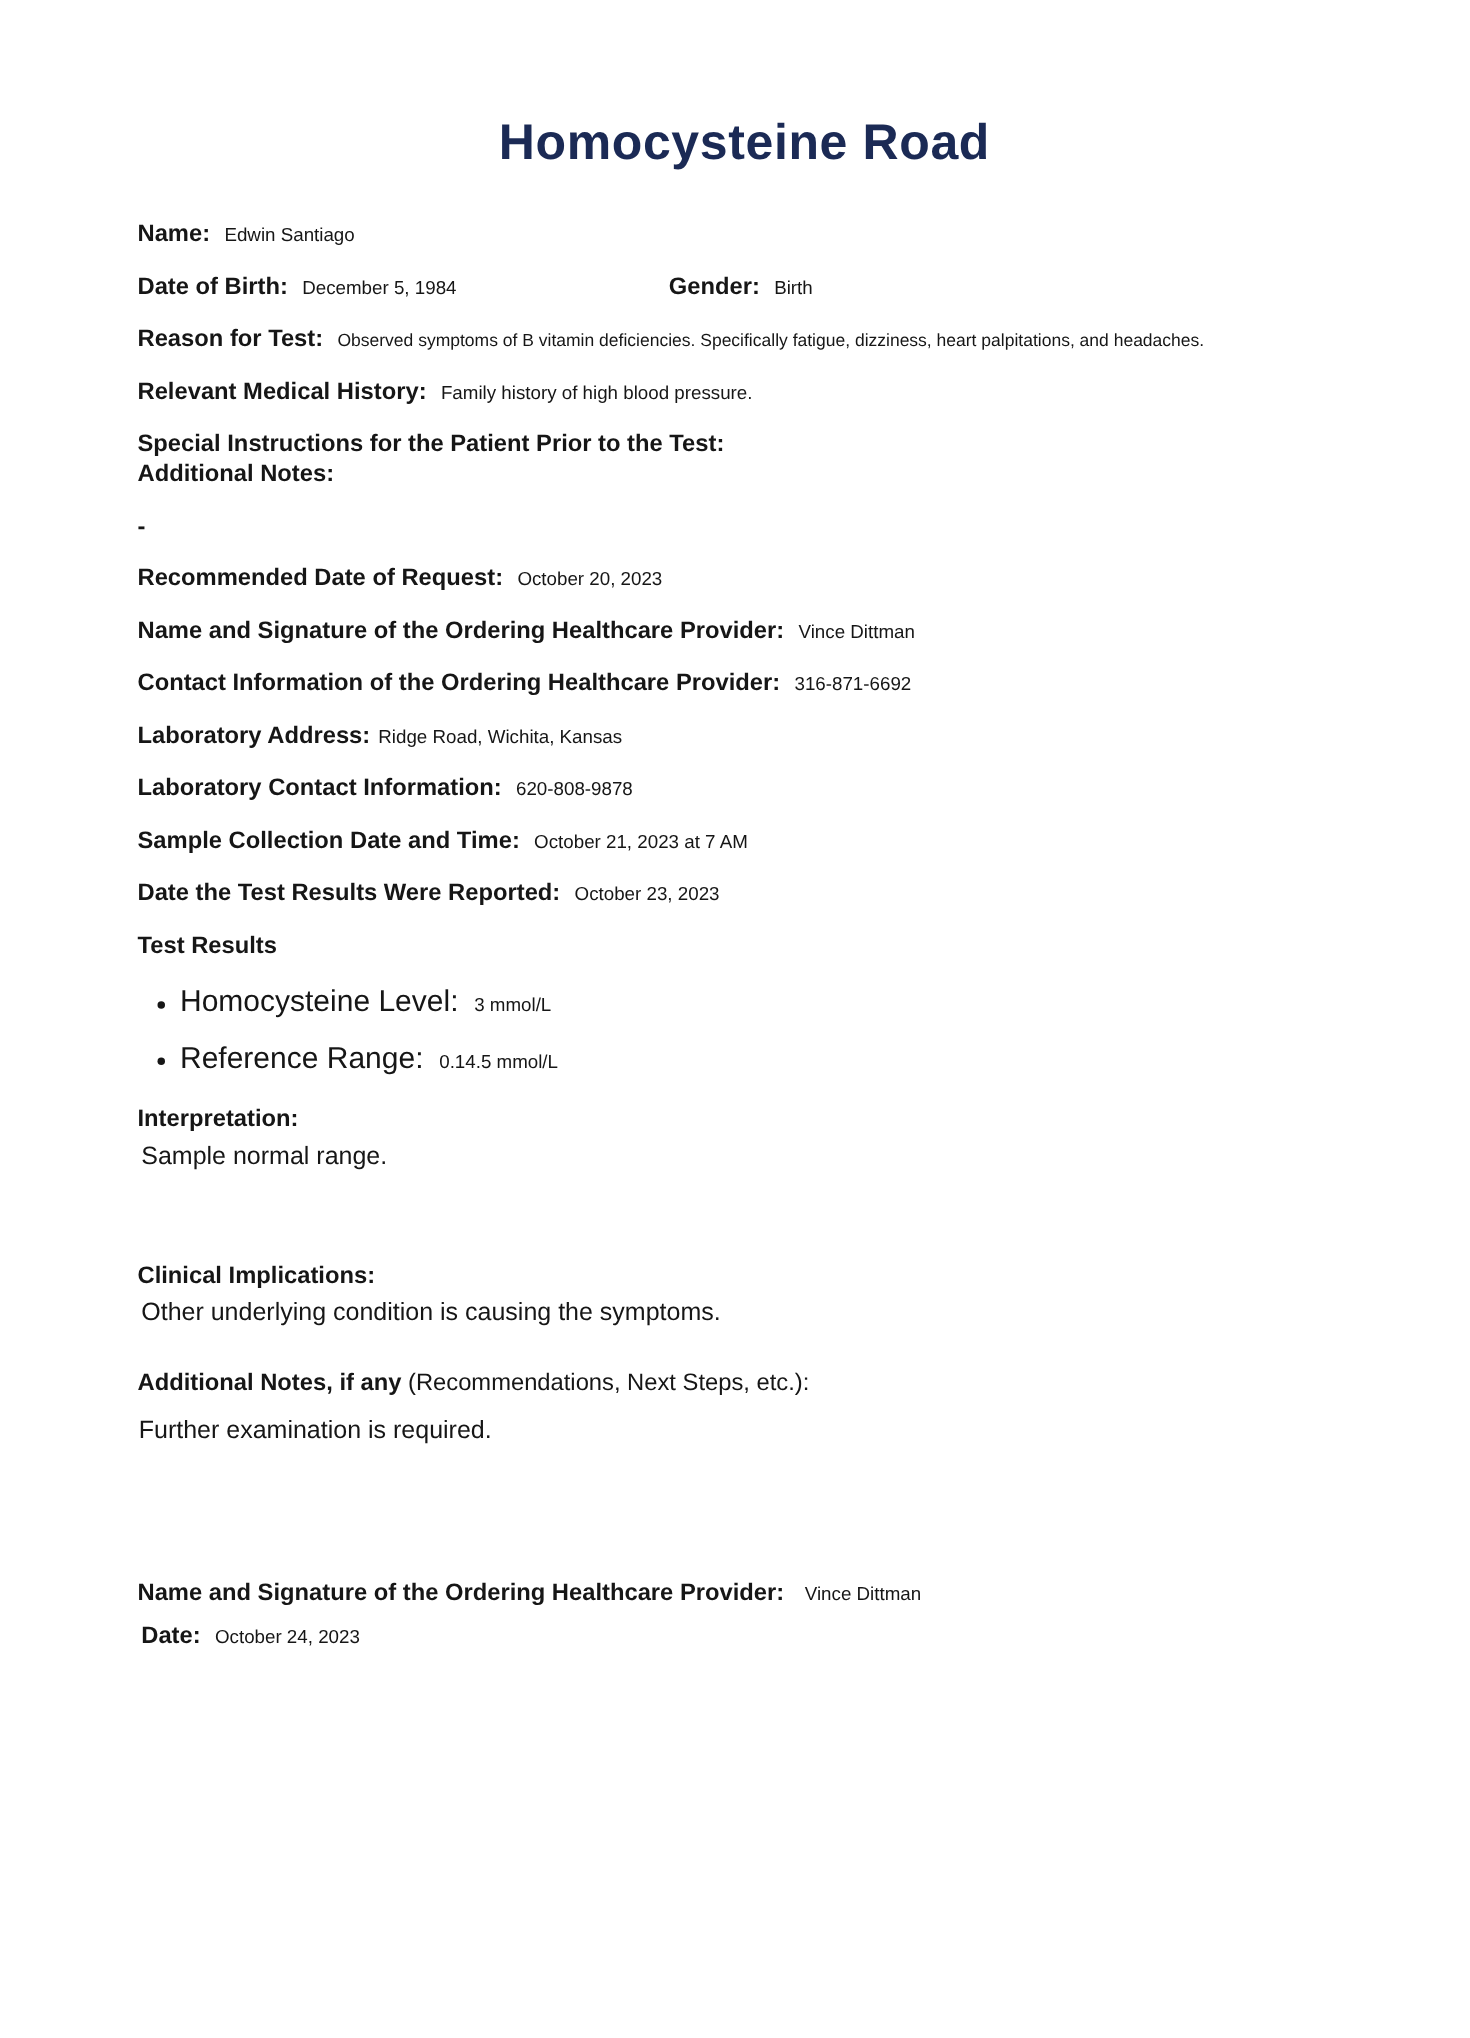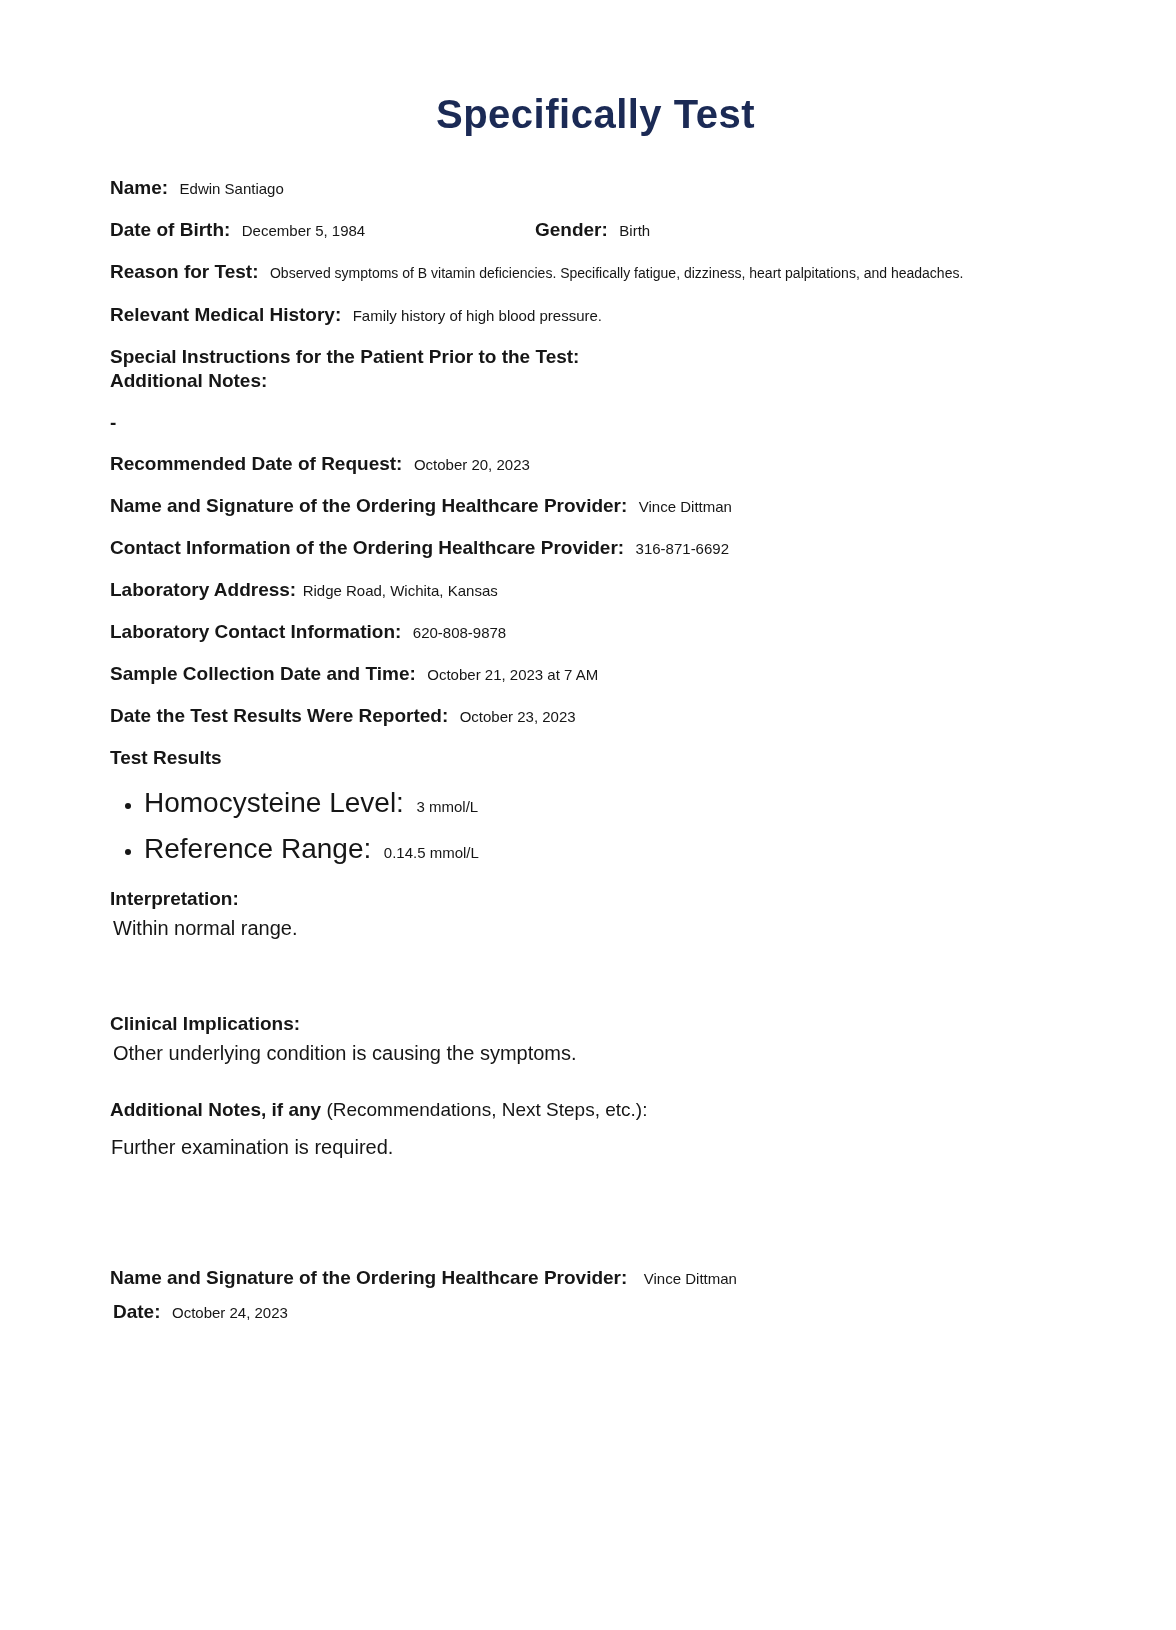--- a/index.html
+++ b/index.html
@@ -39,40 +39,40 @@
     margin: 18px 0 29px 0;
     white-space: nowrap;
   }
 
   .dash-row { line-height: 23px; font-size: 19px; font-weight: bold; margin-bottom: 18px; }
 
   .gap-lab { margin-top: 43px; }
 
   ul.results-list { margin: 22px 0 0 0; padding-left: 34px; }
   ul.results-list li { line-height: 24px; margin-bottom: 18px; font-size: 20px; }
-  ul.results-list .bullet-label { font-size: 28px; font-weight: normal; }
+  ul.results-list .bullet-label { font-size: 24px; font-weight: normal; }
   ul.results-list .value { font-size: 15px; }
 
   .section-label { font-size: 19px; font-weight: bold; line-height: 23px; }
   .mt-22 { margin-top: 22px; }
   .mt-71 { margin-top: 71px; }
   .mt-69 { margin-top: 32px; }
   .para { font-size: 20px; font-weight: normal; line-height: 26px; margin-top: 5px; padding-left: 3px; }
   .para.mt-11 { margin-top: 13px; padding-left: 1px; }
 
   .sig-row { margin-top: 106px; line-height: 23px; white-space: nowrap; }
   .date-row { margin-top: 10px; line-height: 23px; padding-left: 3px; }
   .notes-label-regular { font-size: 19px; font-weight: normal; }
 </style>
 </head>
 <body>
 
 <div class="doc">
 
-  <div class="page-title" style="color: rgb(27, 42, 85);">Specifically Test</div>
+  <div class="page-title" style="color: rgb(27, 42, 85);">Homocysteine Road</div>
 
   <div class="row first">
     <span class="label">Name:</span>
     <span class="value">Edwin Santiago</span>
   </div>
 
   <div class="row cols">
     <div class="col-left">
       <span class="label">Date of Birth:</span>
       <span class="value">December 5, 1984</span>
@@ -147,21 +147,21 @@
       <span class="bullet-label">Homocysteine Level:</span>
       <span class="value">3 mmol/L</span>
     </li>
     <li>
       <span class="bullet-label">Reference Range:</span>
       <span class="value">0.14.5 mmol/L</span>
     </li>
   </ul>
 
   <div class="section-label mt-22">Interpretation:</div>
-  <div class="para">Within normal range.</div>
+  <div class="para">Sample normal range.</div>
 
   <div class="section-label mt-71">Clinical Implications:</div>
   <div class="para">Other underlying condition is causing the symptoms.</div>
 
   <div class="section-label mt-69">
     <span>Additional Notes, if any</span><span class="notes-label-regular"> (Recommendations, Next Steps, etc.):</span>
   </div>
   <div class="para mt-11">Further examination is required.</div>
 
   <div class="sig-row">

